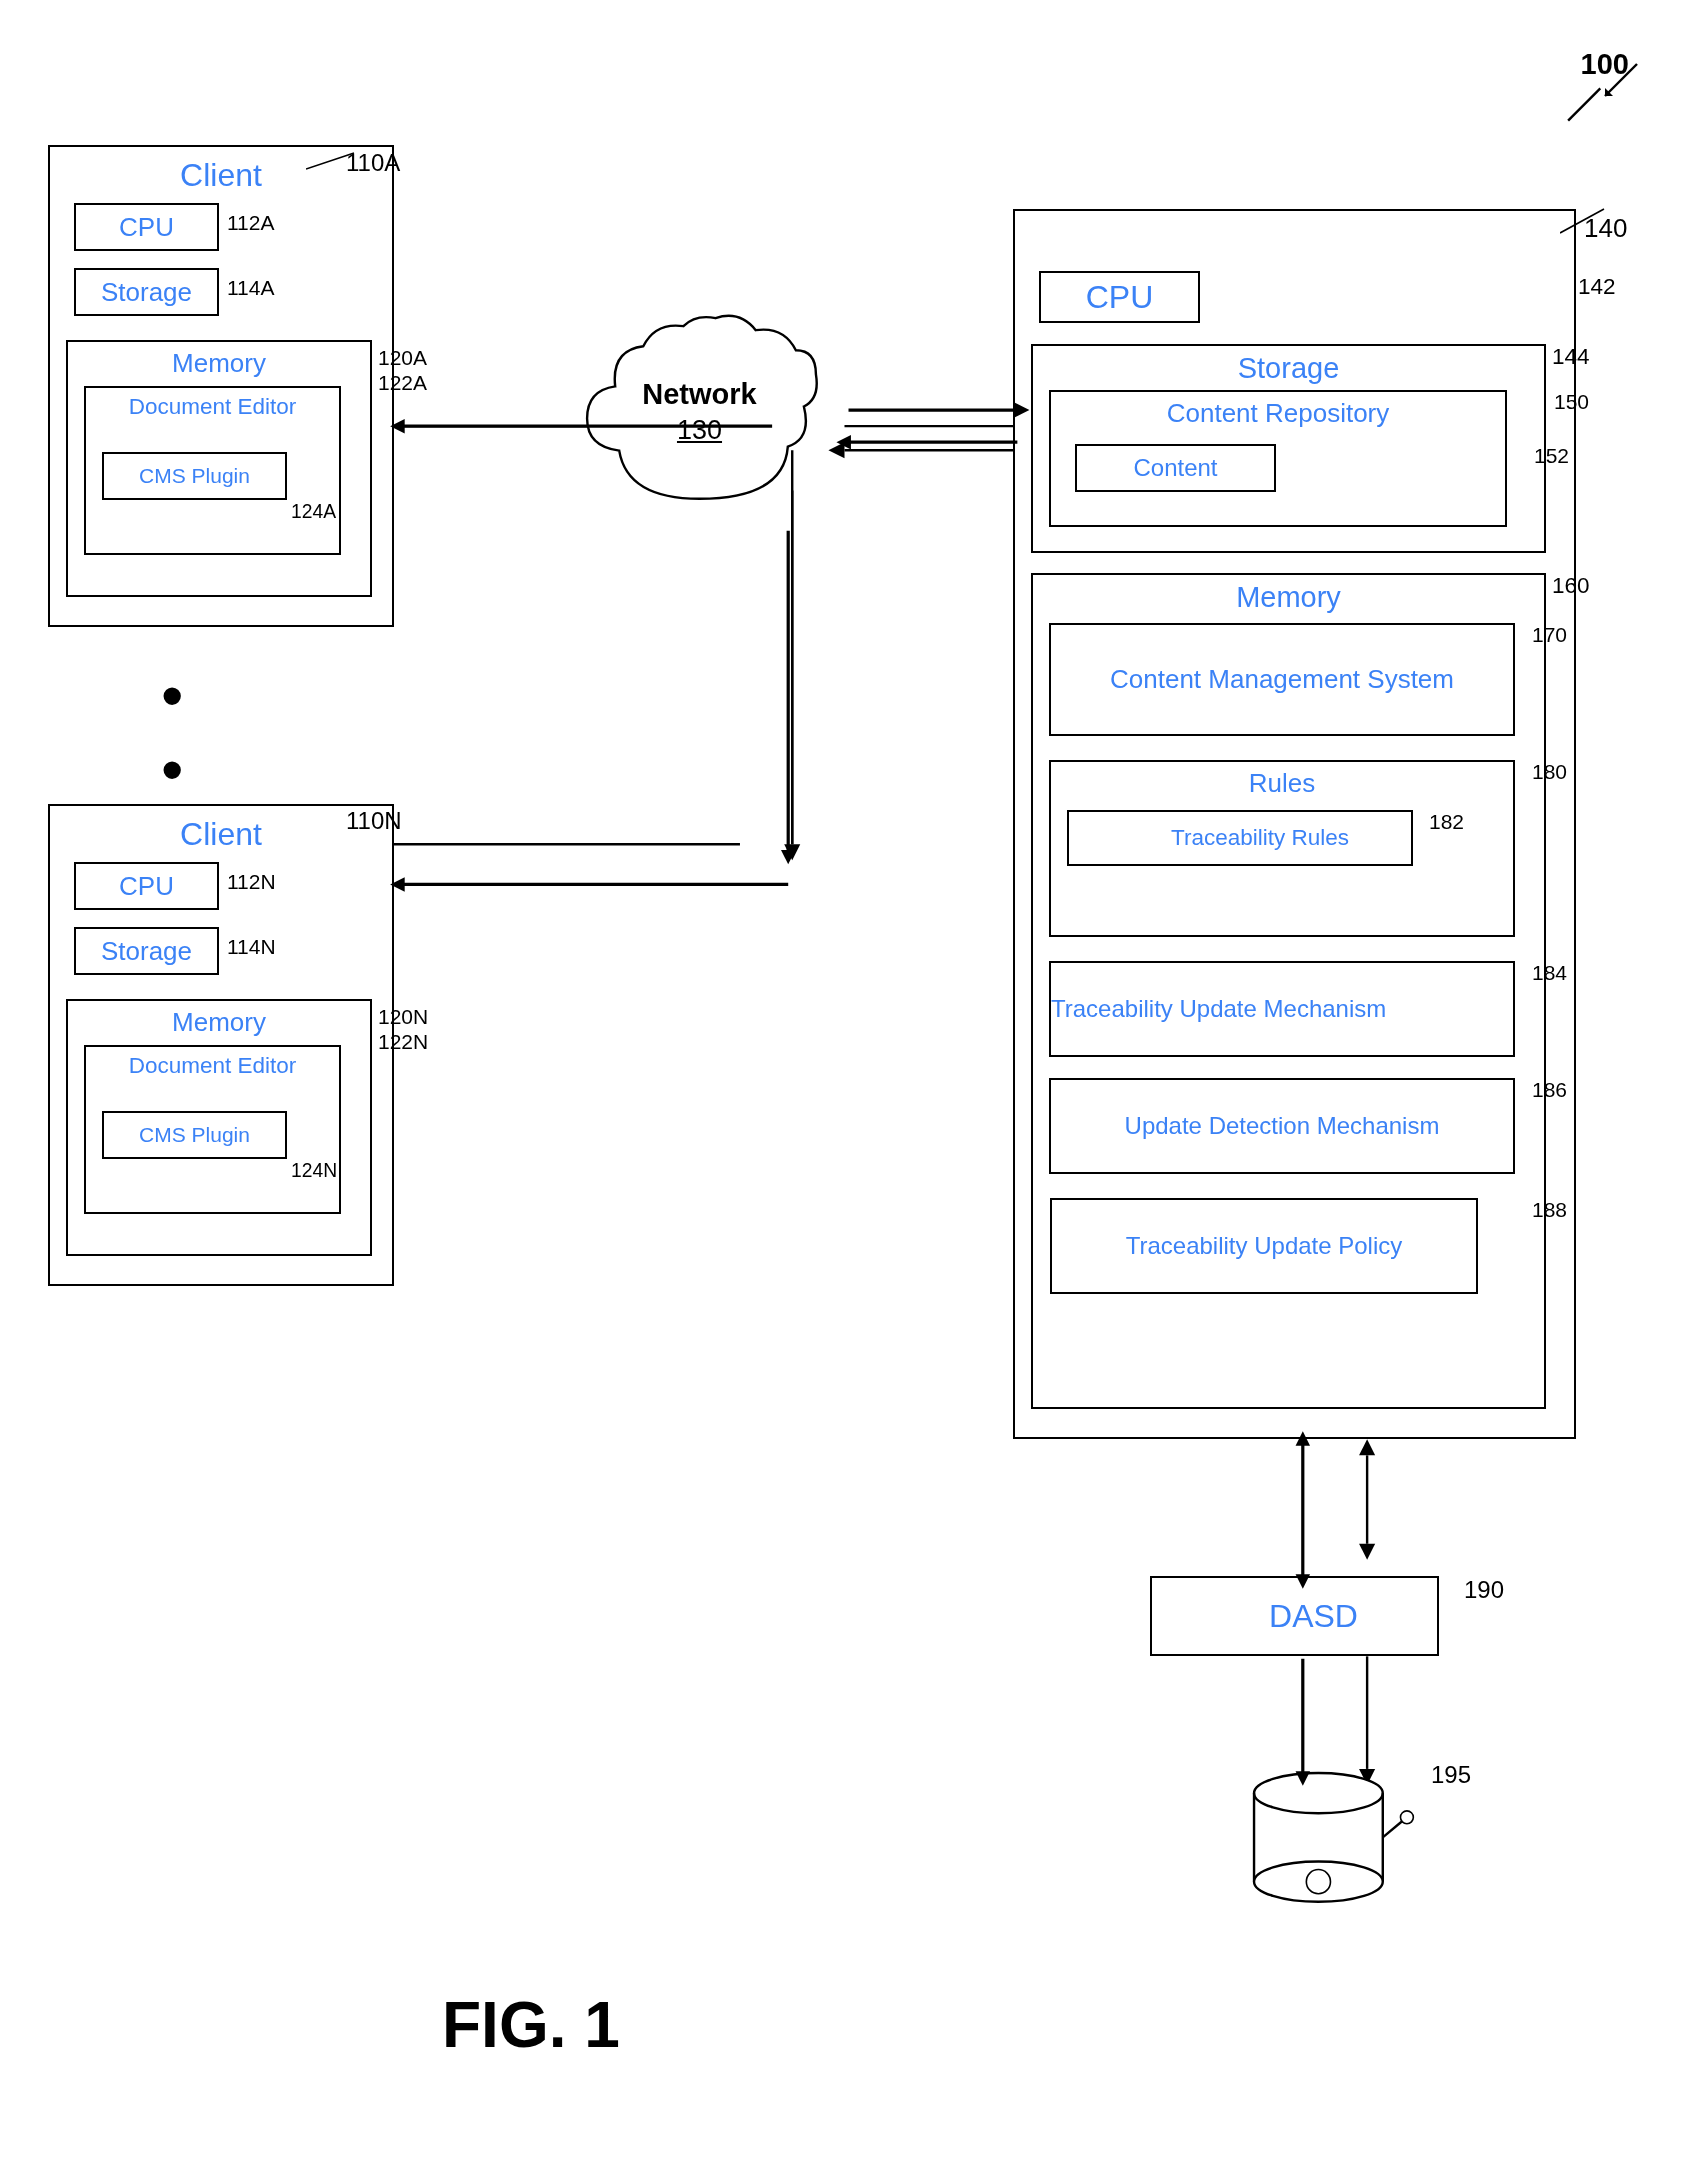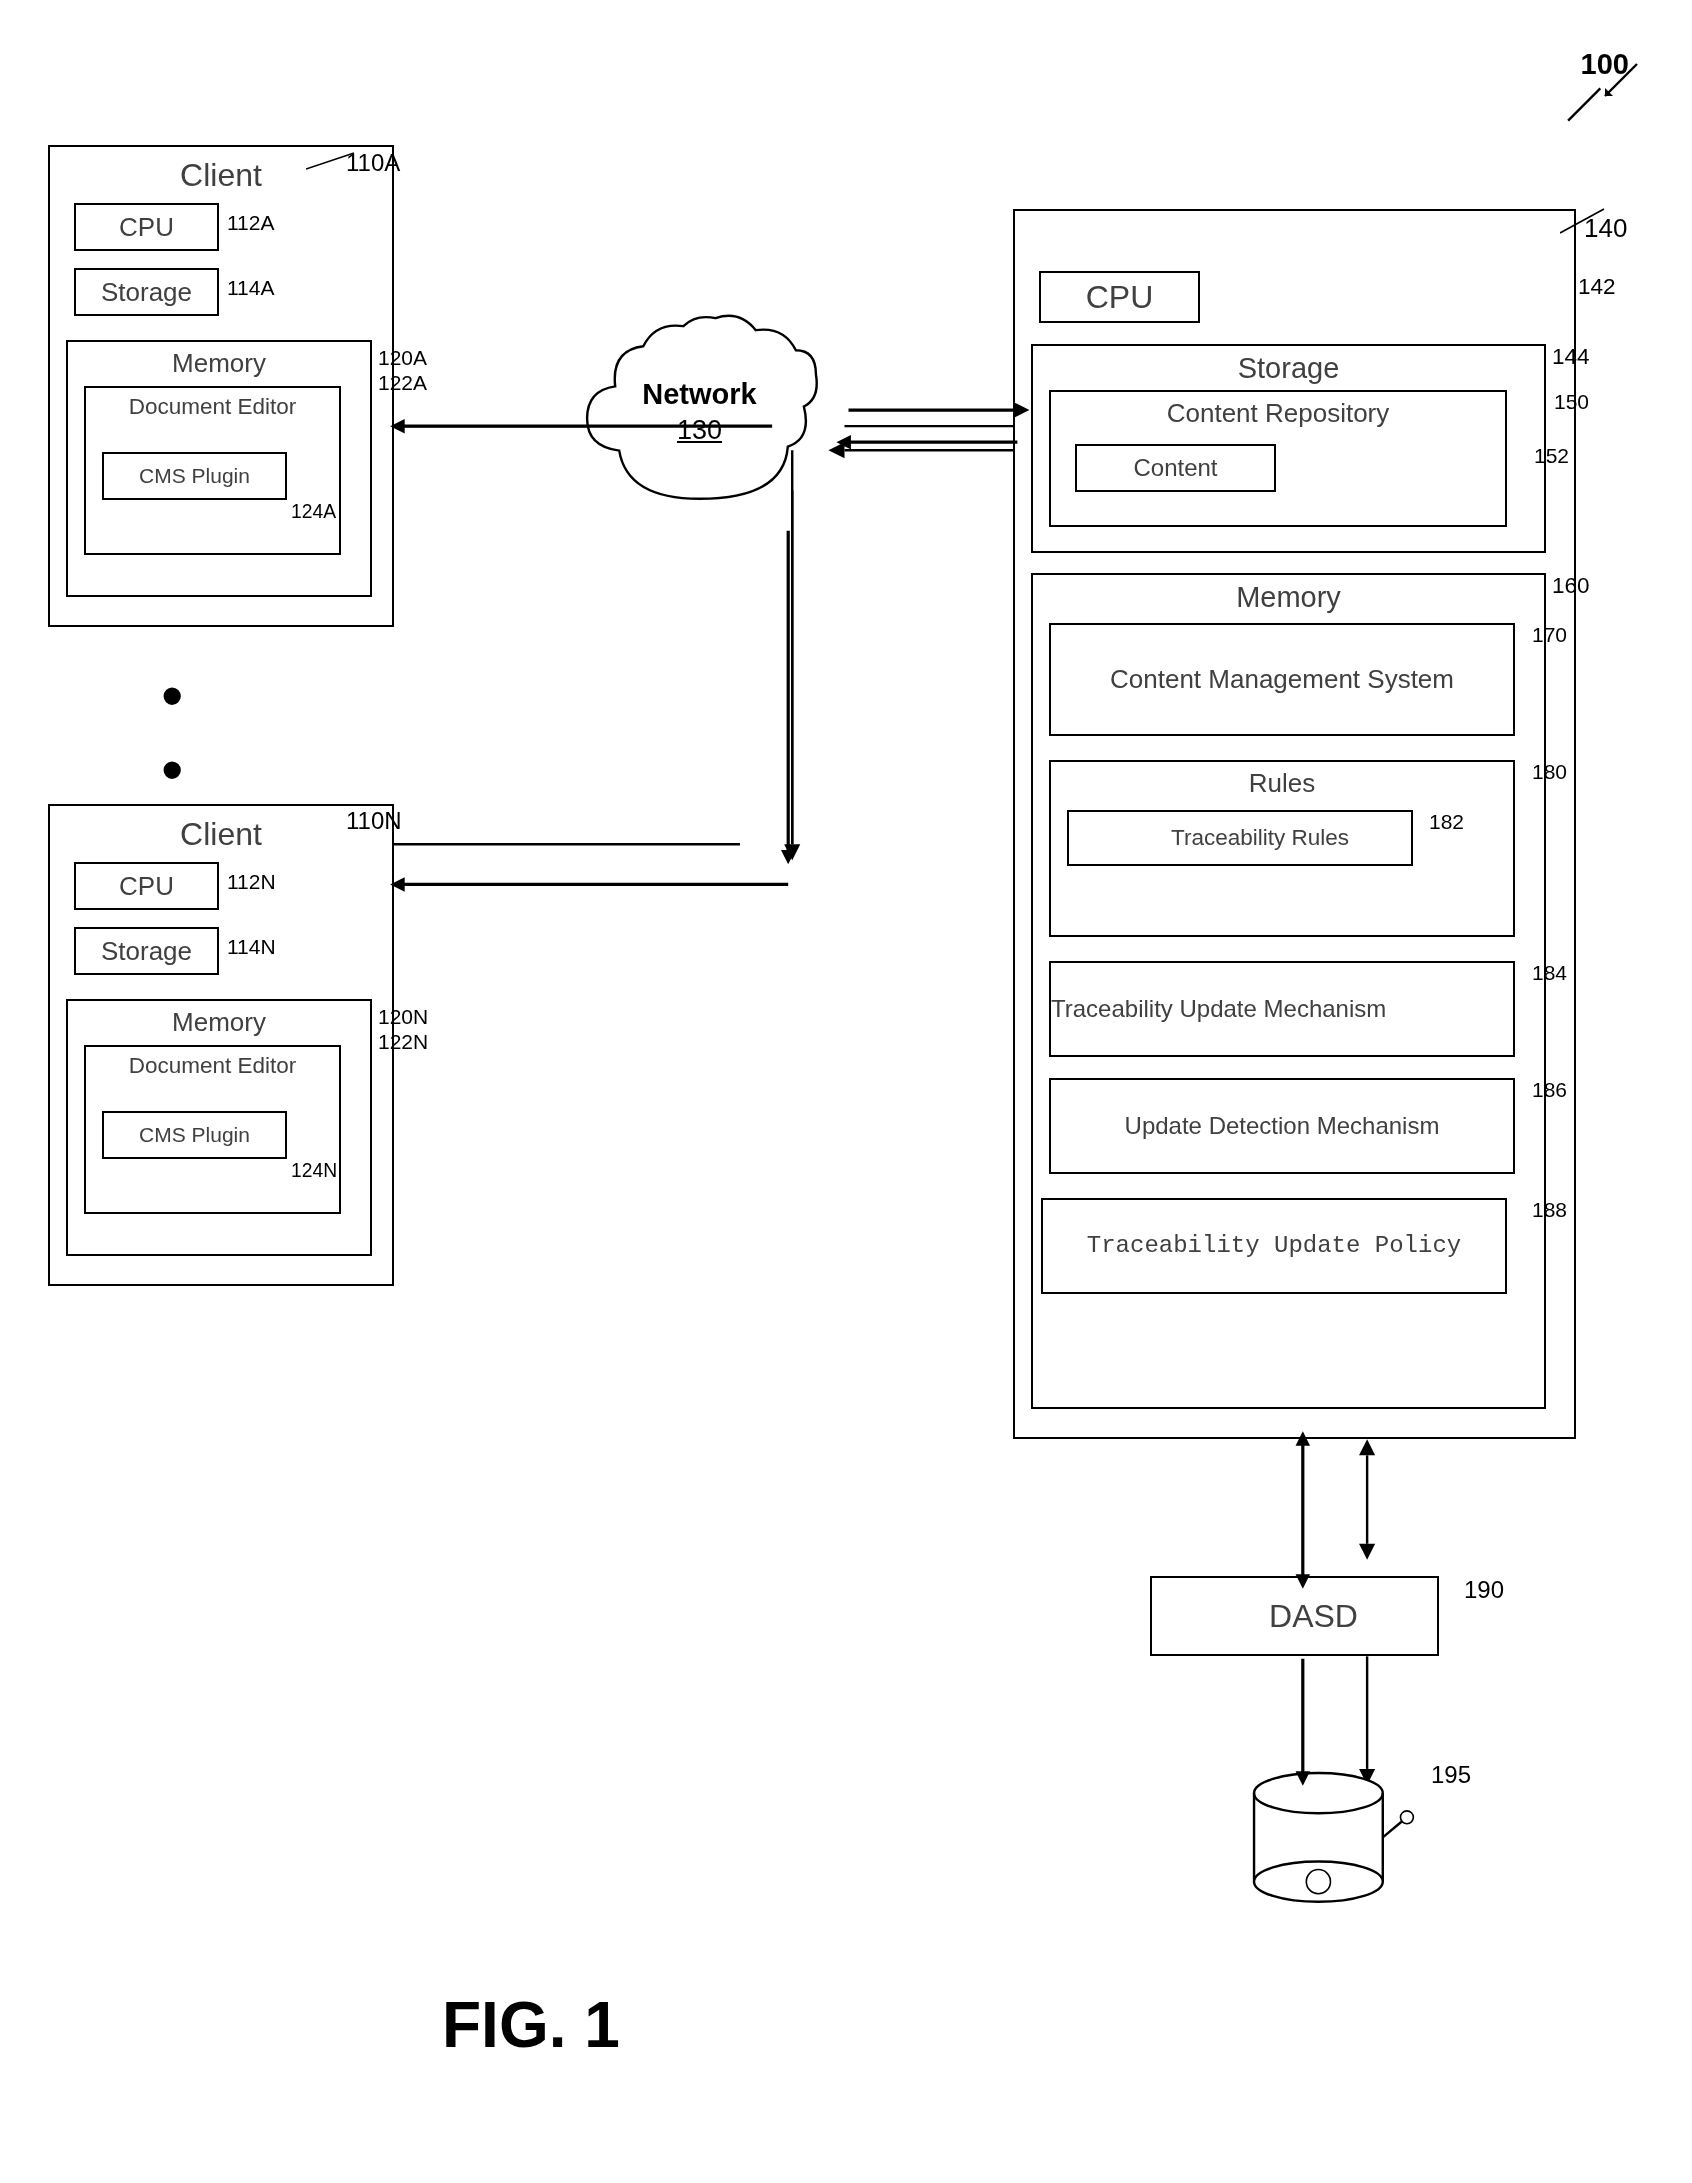--- a/index.html
+++ b/index.html
@@ -19,21 +19,21 @@
     }
     .box {
       position: absolute;
       border: 2.4px solid #000;
       background: #fff;
     }
     .box-label {
       text-align: center;
       font-size: 26px;
       font-weight: normal;
-      color: #404040;
+      color: #3b82f6;
     }
     .box-label-large {
       font-size: 32px;
     }
     .ref-label {
       position: absolute;
       font-size: 24px;
       color: #000;
     }
     svg.arrows {
@@ -203,21 +203,21 @@
       <div class="box" style="left:16px; top:386px; width:466px; height:96px; display:flex; align-items:center; justify-content:flex-start;">
         <div class="box-label" style="font-size:24px; text-align:center; line-height:1.3;">Traceability Update Mechanism</div>
       </div>
       <span class="ref-label" style="top:386px; left:499px; font-size:21px;">184</span>
 
       <div class="box" style="left:16px; top:503px; width:466px; height:96px; display:flex; align-items:center; justify-content:center;">
         <div class="box-label" style="font-size:24px; text-align:center; line-height:1.3;">Update Detection Mechanism</div>
       </div>
       <span class="ref-label" style="top:503px; left:499px; font-size:21px;">186</span>
 
-      <div class="box" style="left:8px; top:623px; width:466px; height:96px; display:flex; align-items:center; justify-content:center;font-family:Liberation Mono, monospace;">
+      <div class="box" style="left:17px; top:623px; width:428px; height:96px; display:flex; align-items:center; justify-content:center;">
         <div class="box-label" style="font-size:24px; text-align:center; line-height:1.3;">Traceability Update Policy</div>
       </div>
       <span class="ref-label" style="top:623px; left:499px; font-size:21px;">188</span>
     </div>
     <span class="ref-label" style="top:362px; left:537px; font-size:22.5px;">160</span>
   </div>
 
   <span class="ref-label" style="top:213px; left:1584px; font-size:26px;">140</span>
   <svg style="position:absolute; top:205px; left:1560px; width:48px; height:32px;" viewBox="0 0 60 40" width="48" height="32">
     <line x1="0" y1="35" x2="55" y2="5" stroke="#000" stroke-width="2"></line>

